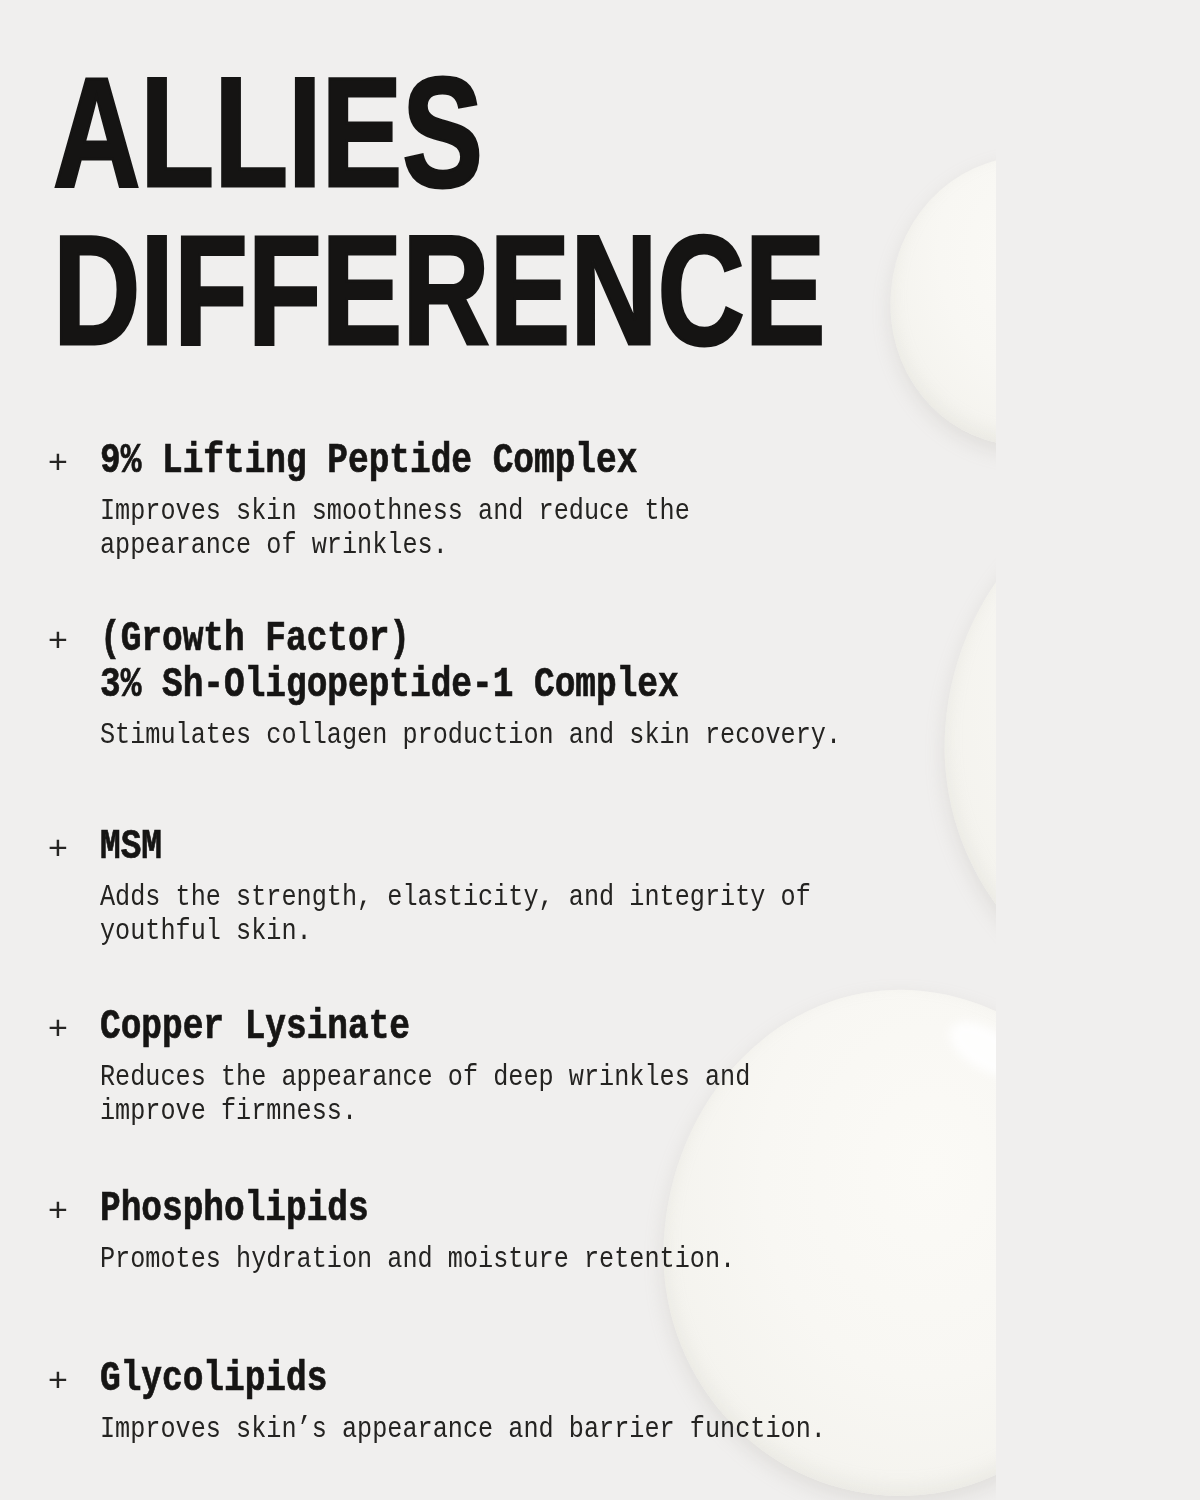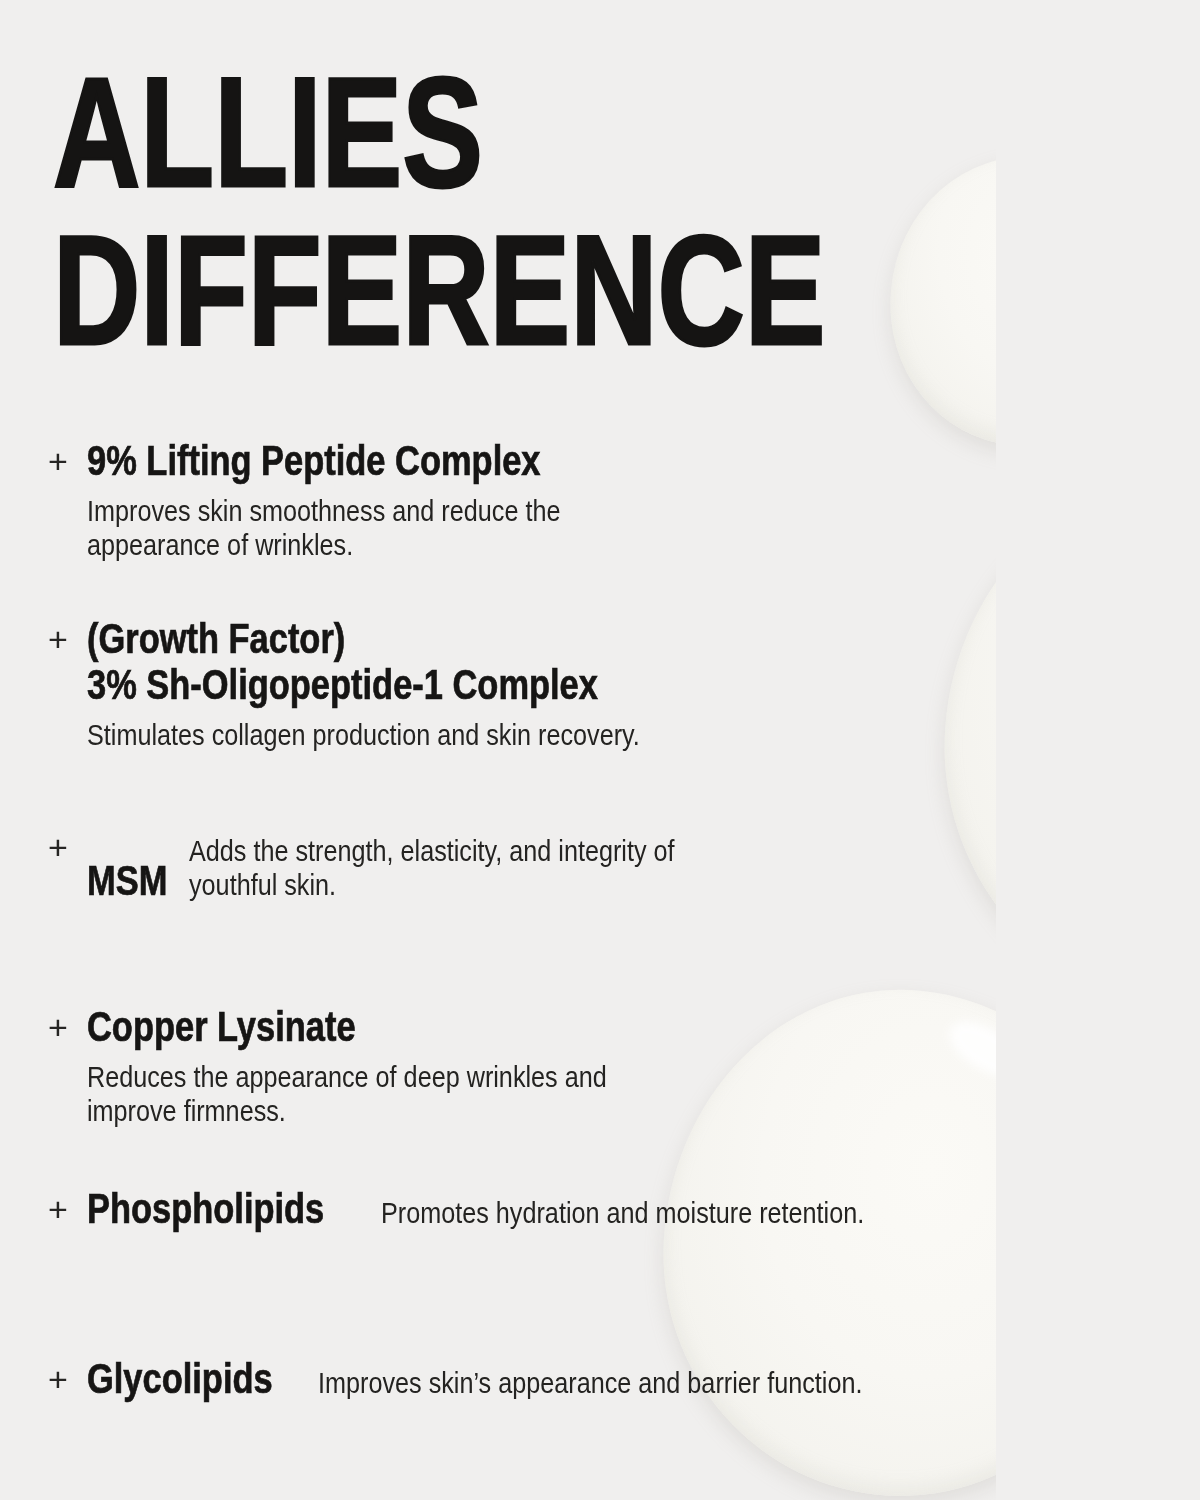--- a/index.html
+++ b/index.html
@@ -79,21 +79,21 @@
     align-items: flex-start;
   }
   .plus {
     width: 20px;
     font-size: 34px;
     line-height: 46px;
     font-weight: 400;
     color: #262523;
     flex: 0 0 auto;
   }
-  .item-body { margin-left: 19px; }
+  .item-body { margin-left: 32px; font-family: Liberation Mono, monospace; }
   .heading {
     margin: 0;
     font-size: 42px;
     line-height: 46px;
     font-weight: 700;
     color: #161514;
     -webkit-text-stroke: 0.7px #161514;
     transform: scaleX(0.82);
   }
   .desc {

